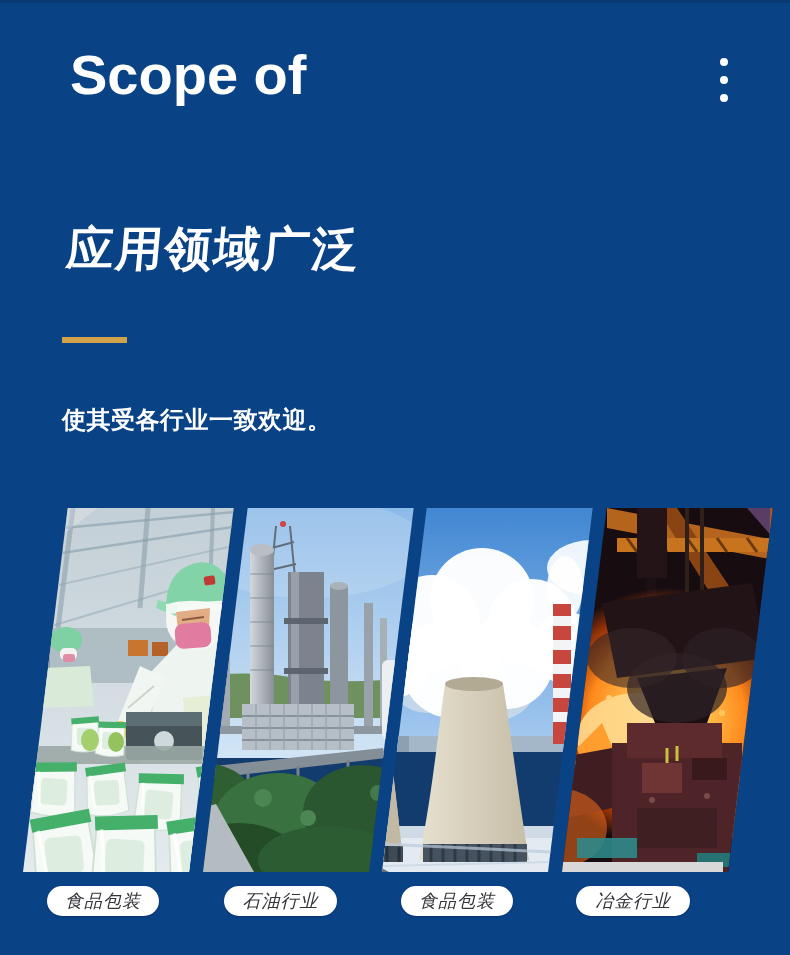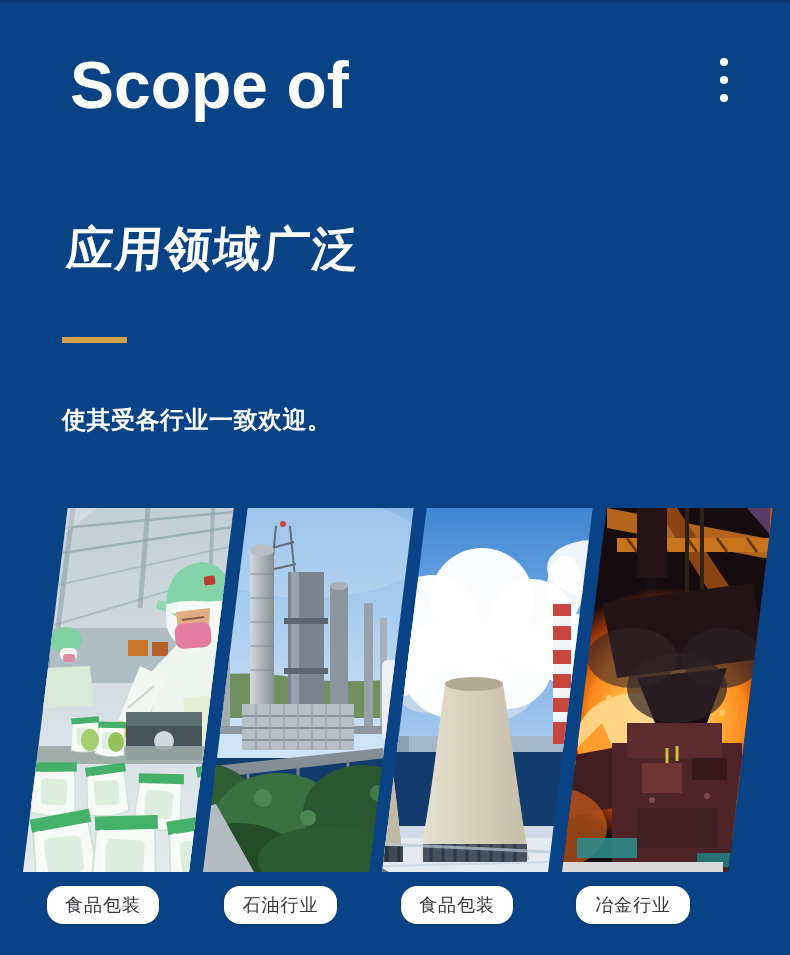--- a/index.html
+++ b/index.html
@@ -5,22 +5,22 @@
   html,body{margin:0;padding:0;}
   .page{
     position:relative;width:790px;height:955px;overflow:hidden;
     background:#0a4286;
     font-family:"Liberation Sans","DejaVu Sans",sans-serif;
     -webkit-font-smoothing:antialiased;
   }
   .top-edge{position:absolute;left:0;top:0;width:790px;height:3px;background:#093a74;}
 
   .title-en{
-    position:absolute;left:70px;top:60px;color:#ffffff;
-    font-size:66px;line-height:51px;font-weight:700;letter-spacing:0px;
+    position:absolute;left:70px;top:49px;color:#ffffff;
+    font-size:56px;line-height:51px;font-weight:700;letter-spacing:0px;
   }
   .menu-dots{position:absolute;left:716px;top:58px;width:16px;display:flex;flex-direction:column;align-items:center;cursor:pointer;}
   .menu-dots span{width:8px;height:8px;border-radius:50%;background:#ffffff;margin-bottom:10px;}
 
   .title-zh{
     position:absolute;left:64px;top:218px;color:#ffffff;
     font-size:47px;font-weight:700;letter-spacing:2px;
     transform:skewX(-5deg);transform-origin:0 100%;
     font-family:"Liberation Sans","DejaVu Sans",sans-serif;
   }
@@ -37,24 +37,25 @@
     transform:skewX(-7deg);transform-origin:0 100%;background:#123c6e;
   }
   .panel-1{left:23px;} .panel-2{left:203px;} .panel-3{left:382px;} .panel-4{left:562px;}
   .panel-inner{
     position:absolute;left:-45px;top:0;width:300px;height:364px;
     transform:skewX(7deg);transform-origin:0 100%;
   }
   .panel-inner svg{display:block;width:100%;height:100%;}
 
   .pill{
-    position:absolute;top:886px;height:38px;border-radius:16px;background:#ffffff;
+    position:absolute;top:886px;height:30px;border-radius:16px;background:#ffffff;
     display:flex;align-items:center;justify-content:center;
     color:#33353a;font-size:18px;font-weight:500;letter-spacing:1px;
     box-shadow:0 1px 2px rgba(0,0,0,0.25);
+    font-style:italic;
   }
   .pill-1{left:47px;width:112px;}
   .pill-2{left:224px;width:113px;}
   .pill-3{left:401px;width:112px;}
   .pill-4{left:576px;width:114px;}
 </style>
 </head>
 <body>
 
 <div class="page">

